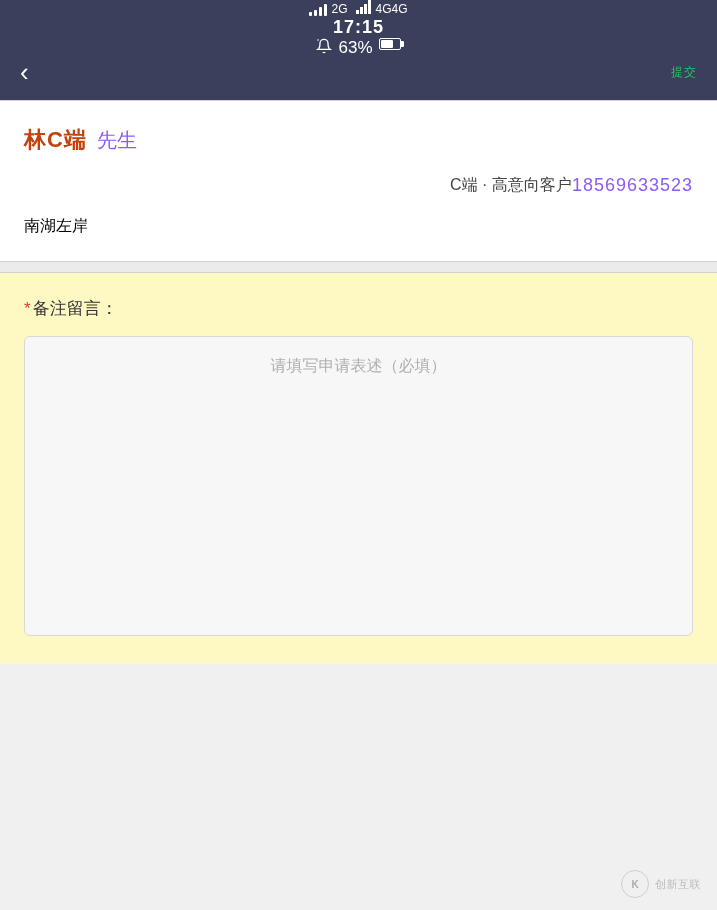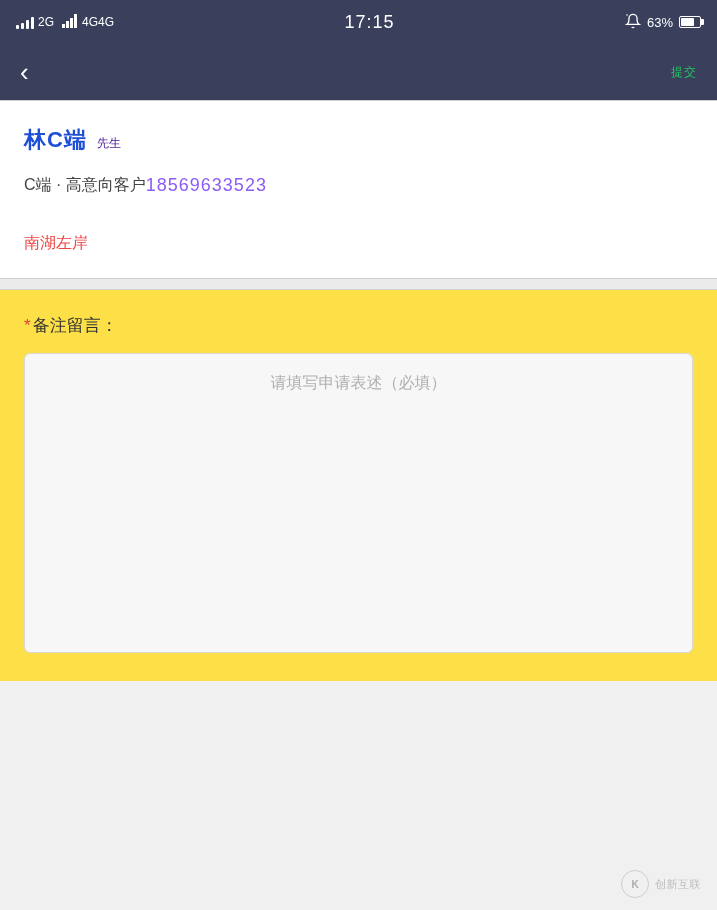--- a/index.html
+++ b/index.html
@@ -16,37 +16,38 @@
     .status-bar {
       width: 100%;
       height: 44px;
       background: #3a3f5c;
       display: flex;
       align-items: center;
       justify-content: space-between;
       padding: 0 16px;
       color: white;
       font-size: 14px;
+      flex-direction: column;
     }
     .status-left {
       display: flex;
       align-items: center;
       gap: 4px;
       font-size: 12px;
     }
     .status-center {
       font-size: 18px;
-      font-weight: 400;
+      font-weight: 700;
       letter-spacing: 1px;
     }
     .status-right {
       display: flex;
-      align-items: center;
+      align-items: flex-start;
       gap: 6px;
-      font-size: 13px;
+      font-size: 17px;
     }
     .battery-body {
       width: 22px;
       height: 12px;
       border: 1.5px solid white;
       border-radius: 2px;
       position: relative;
       display: inline-block;
     }
     .battery-body::after {
@@ -131,60 +132,60 @@
 
     .customer-name-row {
       display: flex;
       align-items: baseline;
       gap: 10px;
       margin-bottom: 20px;
     }
     .customer-name {
       font-size: 22px;
       font-weight: 600;
-      color: #1d4ed8;
+      color: #c2410c;
       letter-spacing: 1px;
     }
     .customer-title {
-      font-size: 12px;
-      color: #4c1d95;
+      font-size: 20px;
+      color: #8b5cf6;
     }
 
     .customer-info-row {
       display: flex;
       align-items: center;
-      justify-content: flex-start;
-      margin-bottom: 37px;
+      justify-content: flex-end;
+      margin-bottom: 20px;
     }
     .customer-tag {
       font-size: 16px;
       color: #444;
     }
     .customer-phone {
       font-size: 18px;
       color: #8b5cf6;
       letter-spacing: 1px;
     }
 
     .customer-address {
       font-size: 16px;
-      color: #ef4444;
+      color: #000000;
       margin-bottom: 4px;
     }
 
     
     .section-divider {
       width: 100%;
       height: 10px;
       background: #ebebeb;
     }
 
     
     .form-section {
-      background: #fde047;
+      background: #fef9c3;
       padding: 24px 24px 24px 24px;
     }
 
     .form-label {
       font-size: 17px;
       color: #333;
       margin-bottom: 16px;
     }
     .form-label .required-star {
       color: #e53935;

